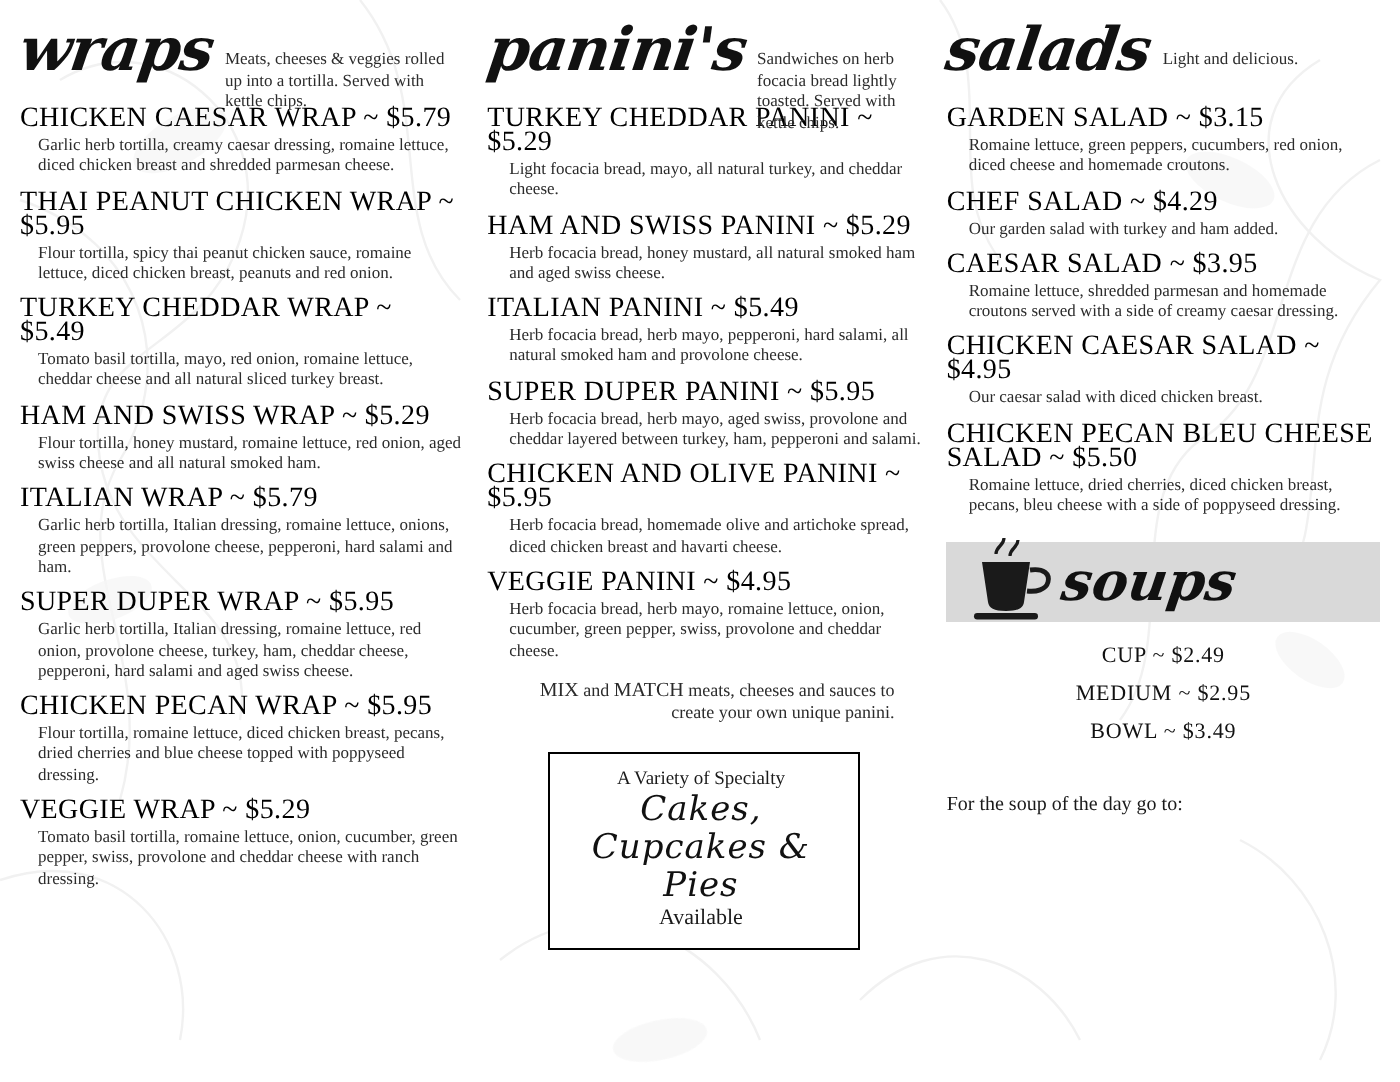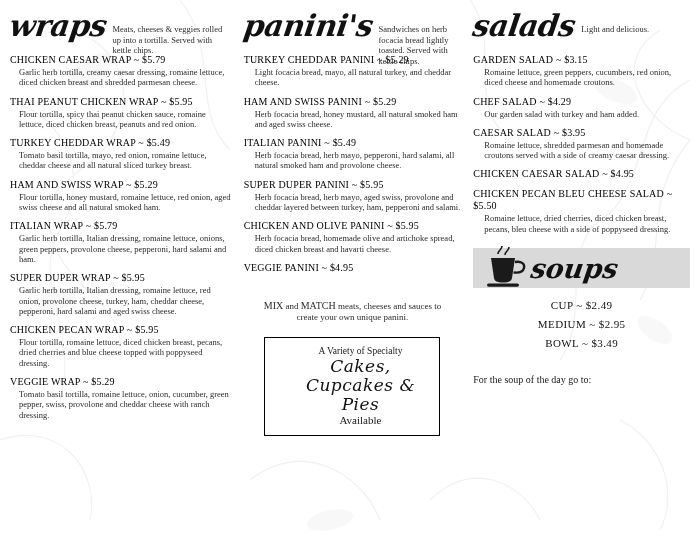--- a/index.html
+++ b/index.html
@@ -65,54 +65,54 @@
     color: #2b2b2b;
     padding-top: 14px;
     padding-left: 6px;
     flex: 1;
   }
 
   .item {
     margin-bottom: 8px;
   }
   .item-name {
-    font-size: 10px;
+    font-size: 14px;
     font-variant: small-caps;
     letter-spacing: 0.2px;
     color: #000;
     line-height: 12px;
     font-family: Liberation Serif, serif;
   }
   .item-desc {
     font-size: 8.5px;
     line-height: 10.3px;
     color: #2b2b2b;
     margin-top: 1px;
     padding-left: 9px;
   }
   .indent-desc { padding-left: 11px; }
 
   .mixmatch {
-    margin-top: 26px;
-    text-align: center;
+    margin-top: 10px;
+    text-align: right;
     font-size: 9px;
     line-height: 11px;
     color: #2b2b2b;
     padding: 0 14px;
   }
   .mixmatch .mm-cap {
     font-variant: small-caps;
     font-size: 10px;
   }
 
   .cakes-box {
     margin: 14px auto 0 auto;
     border: 1px solid #000;
     width: 150px;
-    padding: 7px 4px 8px 20px;
+    padding: 7px 4px 8px 0;
     text-align: center;
     background: #fff;
   }
   .cakes-line1 {
     font-size: 9.5px;
     color: #1a1a1a;
     line-height: 12px;
   }
   .cakes-script {
     font-family: "DejaVu Serif", serif;
@@ -271,20 +271,21 @@
     <div class="item">
       <div class="item-name">SUPER DUPER PANINI ~ $5.95</div>
       <div class="item-desc indent-desc">Herb focacia bread, herb mayo, aged swiss, provolone and cheddar layered between turkey, ham, pepperoni and salami.</div>
     </div>
     <div class="item">
       <div class="item-name">CHICKEN AND OLIVE PANINI ~ $5.95</div>
       <div class="item-desc indent-desc">Herb focacia bread, homemade olive and artichoke spread, diced chicken breast and havarti cheese.</div>
     </div>
     <div class="item">
       <div class="item-name">VEGGIE PANINI ~ $4.95</div>
+      <div class="item-desc indent-desc">Herb focacia bread, herb mayo, romaine lettuce, onion, cucumber, green pepper, swiss, provolone and cheddar cheese.</div>
     </div>
 
     <div class="mixmatch">
       <span class="mm-cap">MIX</span>
       <span>and</span>
       <span class="mm-cap">MATCH</span>
       <span>meats, cheeses and sauces to create your own unique panini.</span>
     </div>
 
     <div class="cakes-box">
@@ -309,20 +310,21 @@
     <div class="item">
       <div class="item-name">CHEF SALAD ~ $4.29</div>
       <div class="item-desc indent-desc">Our garden salad with turkey and ham added.</div>
     </div>
     <div class="item">
       <div class="item-name">CAESAR SALAD ~ $3.95</div>
       <div class="item-desc indent-desc">Romaine lettuce, shredded parmesan and homemade croutons served with a side of creamy caesar dressing.</div>
     </div>
     <div class="item">
       <div class="item-name">CHICKEN CAESAR SALAD ~ $4.95</div>
+      <div class="item-desc indent-desc">Our caesar salad with diced chicken breast.</div>
     </div>
     <div class="item">
       <div class="item-name">CHICKEN PECAN BLEU CHEESE SALAD ~ $5.50</div>
       <div class="item-desc indent-desc">Romaine lettuce, dried cherries, diced chicken breast, pecans, bleu cheese with a side of poppyseed dressing.</div>
     </div>
 
     <div class="soups-block">
       <div class="soups-band">
         <svg class="soup-cup-icon" viewBox="0 0 48 46">
           <path d="M10,14 L34,14 L31,34 C30.6,37 28,38.5 22,38.5 C16,38.5 13.4,37 13,34 Z" fill="#1a1a1a"></path>

